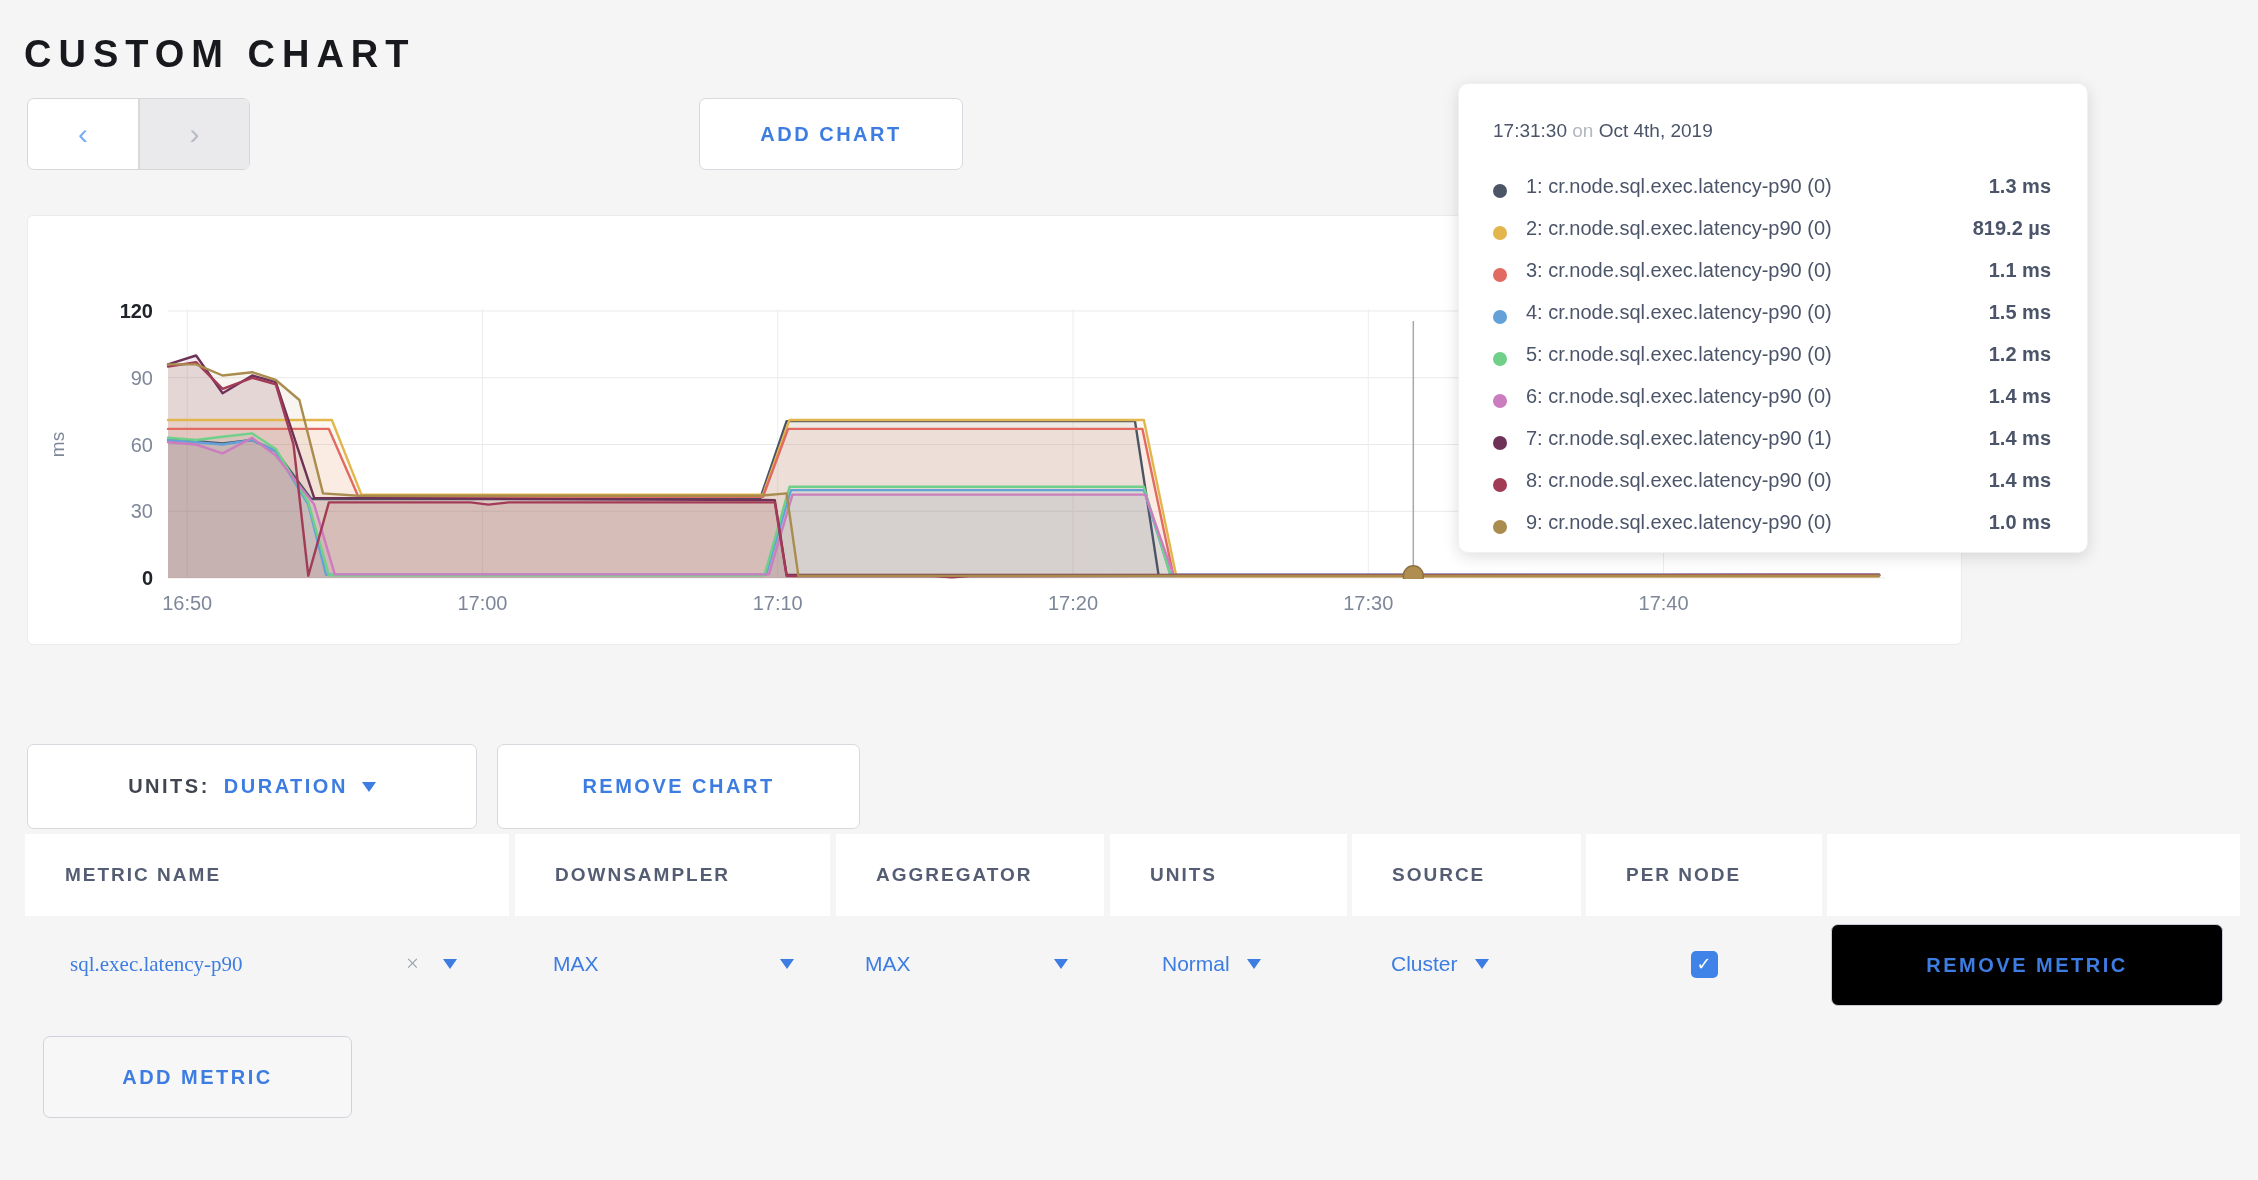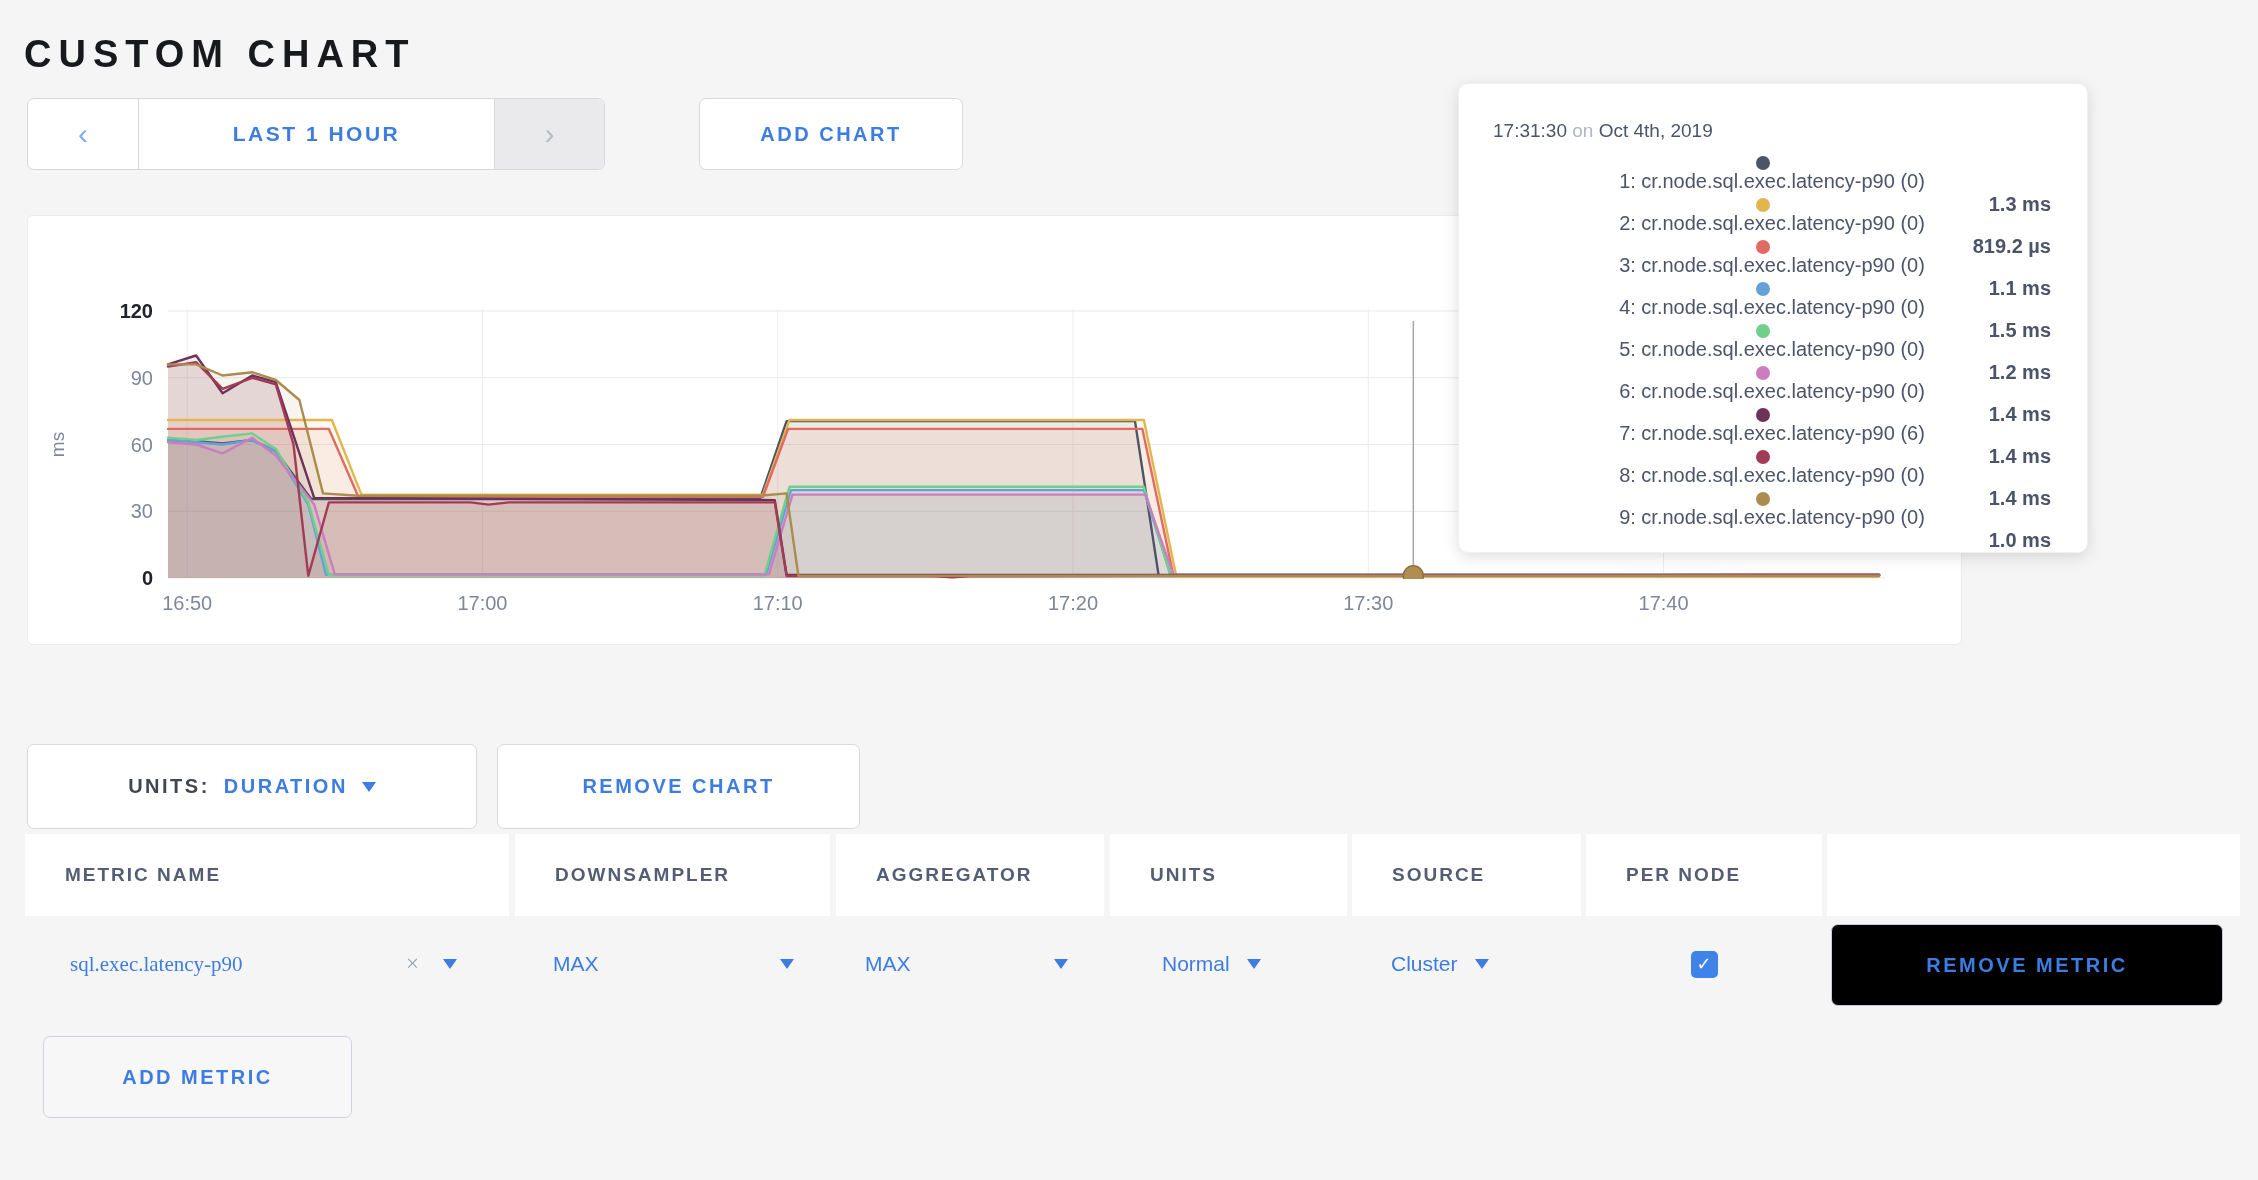--- a/index.html
+++ b/index.html
@@ -50,21 +50,21 @@
 
   
   .chart-tooltip{
     left:1458px;top:83px;width:630px;height:470px;background:#fff;
     border:1px solid #f1f1f2;border-radius:10px;
     box-shadow:0 4px 16px rgba(0,0,0,.13);
     padding:36px 36px 0 34px;box-sizing:border-box;z-index:5;
   }
   .tt-header{font-size:19px;color:#4b5468;margin-bottom:14px;}
   .tt-on{color:#b3b8c1;}
-  .t-row{display:flex;align-items:center;height:42px;font-size:20px;color:#4b5468;flex-direction:column;}
+  .t-row{display:flex;align-items:flex-end;height:42px;font-size:20px;color:#4b5468;}
   .t-dot{width:14px;height:14px;border-radius:50%;margin-right:19px;flex:0 0 auto;}
   .t-label{white-space:nowrap;}
   .t-value{margin-left:auto;font-weight:700;color:#4b5468;}
 
   
   .units-btn{left:27px;top:744px;width:448px;height:83px;gap:14px;}
   .units-word{color:#40454f;letter-spacing:2.5px;font-weight:600;}
   .remove-chart-btn{left:497px;top:744px;width:361px;height:83px;}
   .caret{width:0;height:0;border-left:7px solid transparent;border-right:7px solid transparent;
          border-top:10px solid #3d7ce1;display:inline-block;}
@@ -106,21 +106,20 @@
 </style>
 </head>
 <body>
 
 <h1 class="abs page-title">CUSTOM CHART</h1>
 
 <div class="abs time-group">
   <div class="time-seg seg-prev">
     <span class="chev chev-prev">‹</span>
   </div>
-  <div class="time-seg seg-range">LAST 1 HOUR</div>
   <div class="time-seg seg-next">
     <span class="chev chev-next">›</span>
   </div>
 </div>
 
 <div class="abs btn add-chart-btn">ADD CHART</div>
 
 <div class="abs chart-card">
   <svg width="1933" height="428" viewBox="0 0 1933 428">
       <line x1="140" x2="1857" y1="362" y2="362" stroke="#e9e9ec" stroke-width="1"></line>
@@ -206,21 +205,21 @@
         <span class="t-label">5: cr.node.sql.exec.latency-p90 (0)</span>
         <span class="t-value">1.2 ms</span>
       </div>
       <div class="t-row">
         <span class="t-dot" style="background: rgb(204, 125, 191);"></span>
         <span class="t-label">6: cr.node.sql.exec.latency-p90 (0)</span>
         <span class="t-value">1.4 ms</span>
       </div>
       <div class="t-row">
         <span class="t-dot" style="background: rgb(110, 49, 87);"></span>
-        <span class="t-label">7: cr.node.sql.exec.latency-p90 (6)</span>
+        <span class="t-label">7: cr.node.sql.exec.latency-p90 (1)</span>
         <span class="t-value">1.4 ms</span>
       </div>
       <div class="t-row">
         <span class="t-dot" style="background: rgb(162, 59, 85);"></span>
         <span class="t-label">8: cr.node.sql.exec.latency-p90 (0)</span>
         <span class="t-value">1.4 ms</span>
       </div>
       <div class="t-row">
         <span class="t-dot" style="background: rgb(170, 140, 78);"></span>
         <span class="t-label">9: cr.node.sql.exec.latency-p90 (0)</span>

